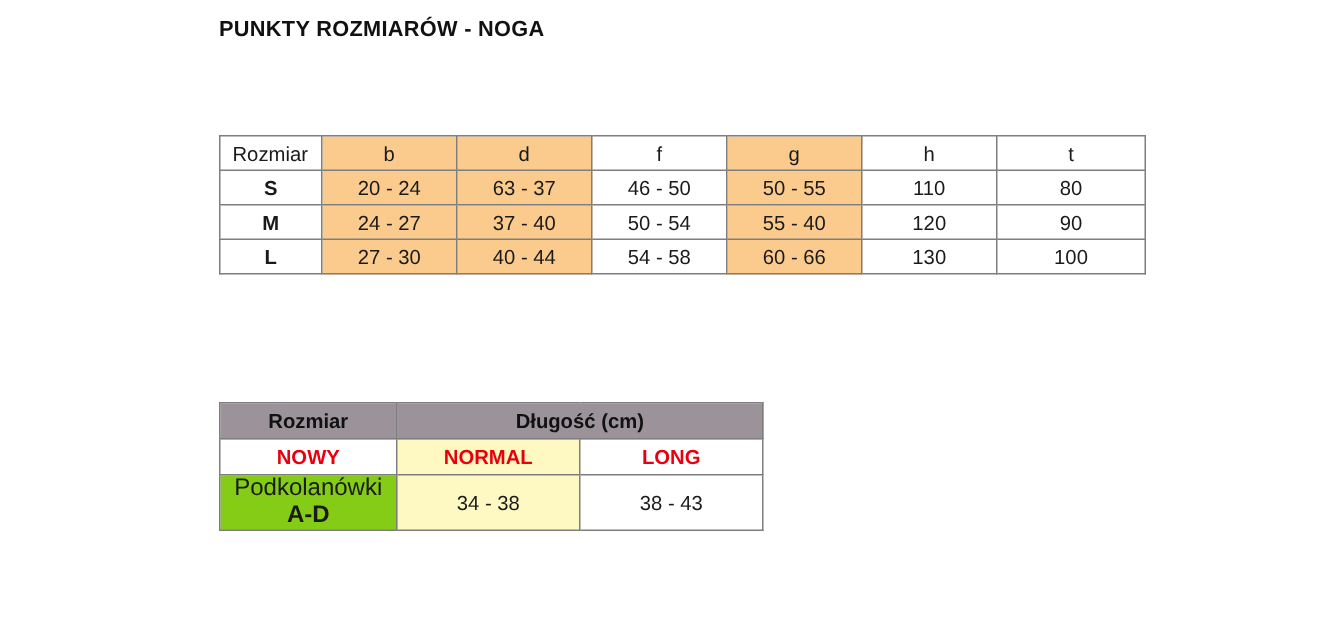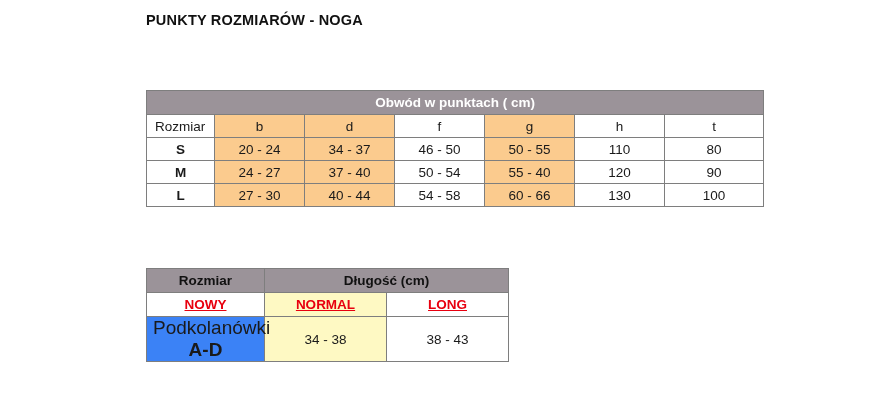--- a/index.html
+++ b/index.html
@@ -107,28 +107,27 @@
     background: #9b9399;
     color: #111111;
     font-weight: bold;
     font-size: 13.5px;
   }
   .t2-sub {
     font-weight: bold;
     color: #e8000f;
     font-size: 13.5px;
     background: #ffffff;
-    text-decoration: underline;
   }
   .t2-sub.hl, .t2-cell.hl {
     background: #fef9c3;
   }
   .t2-label {
-    background: #3b82f6;
-    font-size: 19px;
+    background: #84cc16;
+    font-size: 16px;
     text-align: center;
     padding: 0 6px !important;
   }
   .t2-label b { font-weight: bold; }
   .t2-cell {
     background: #ffffff;
     font-size: 13.5px;
   }
   .t2-tall { height: 44px !important; }
   .t2-label .line { display: block; line-height: 1.35; }
@@ -157,35 +156,32 @@
       <col class="col-size">
         <col class="col-b">
         <col class="col-d">
         <col class="col-f">
         <col class="col-g">
         <col class="col-h">
         <col class="col-t">
     </colgroup>
     <tbody>
       <tr>
-        <td class="t1-title" colspan="7">Obwód w punktach ( cm)</td>
-      </tr>
-      <tr>
         <td class="t1-corner">Rozmiar</td>
         <td class="t1-hdr hl">b</td>
         <td class="t1-hdr hl">d</td>
         <td class="t1-hdr">f</td>
         <td class="t1-hdr hl">g</td>
         <td class="t1-hdr">h</td>
         <td class="t1-hdr">t</td>
       </tr>
       <tr>
         <td class="t1-rowlabel">S</td>
         <td class="t1-cell hl">20 - 24</td>
-        <td class="t1-cell hl">34 - 37</td>
+        <td class="t1-cell hl">63 - 37</td>
         <td class="t1-cell">46 - 50</td>
         <td class="t1-cell hl">50 - 55</td>
         <td class="t1-cell">110</td>
         <td class="t1-cell">80</td>
       </tr>
       <tr>
         <td class="t1-rowlabel">M</td>
         <td class="t1-cell hl">24 - 27</td>
         <td class="t1-cell hl">37 - 40</td>
         <td class="t1-cell">50 - 54</td>

